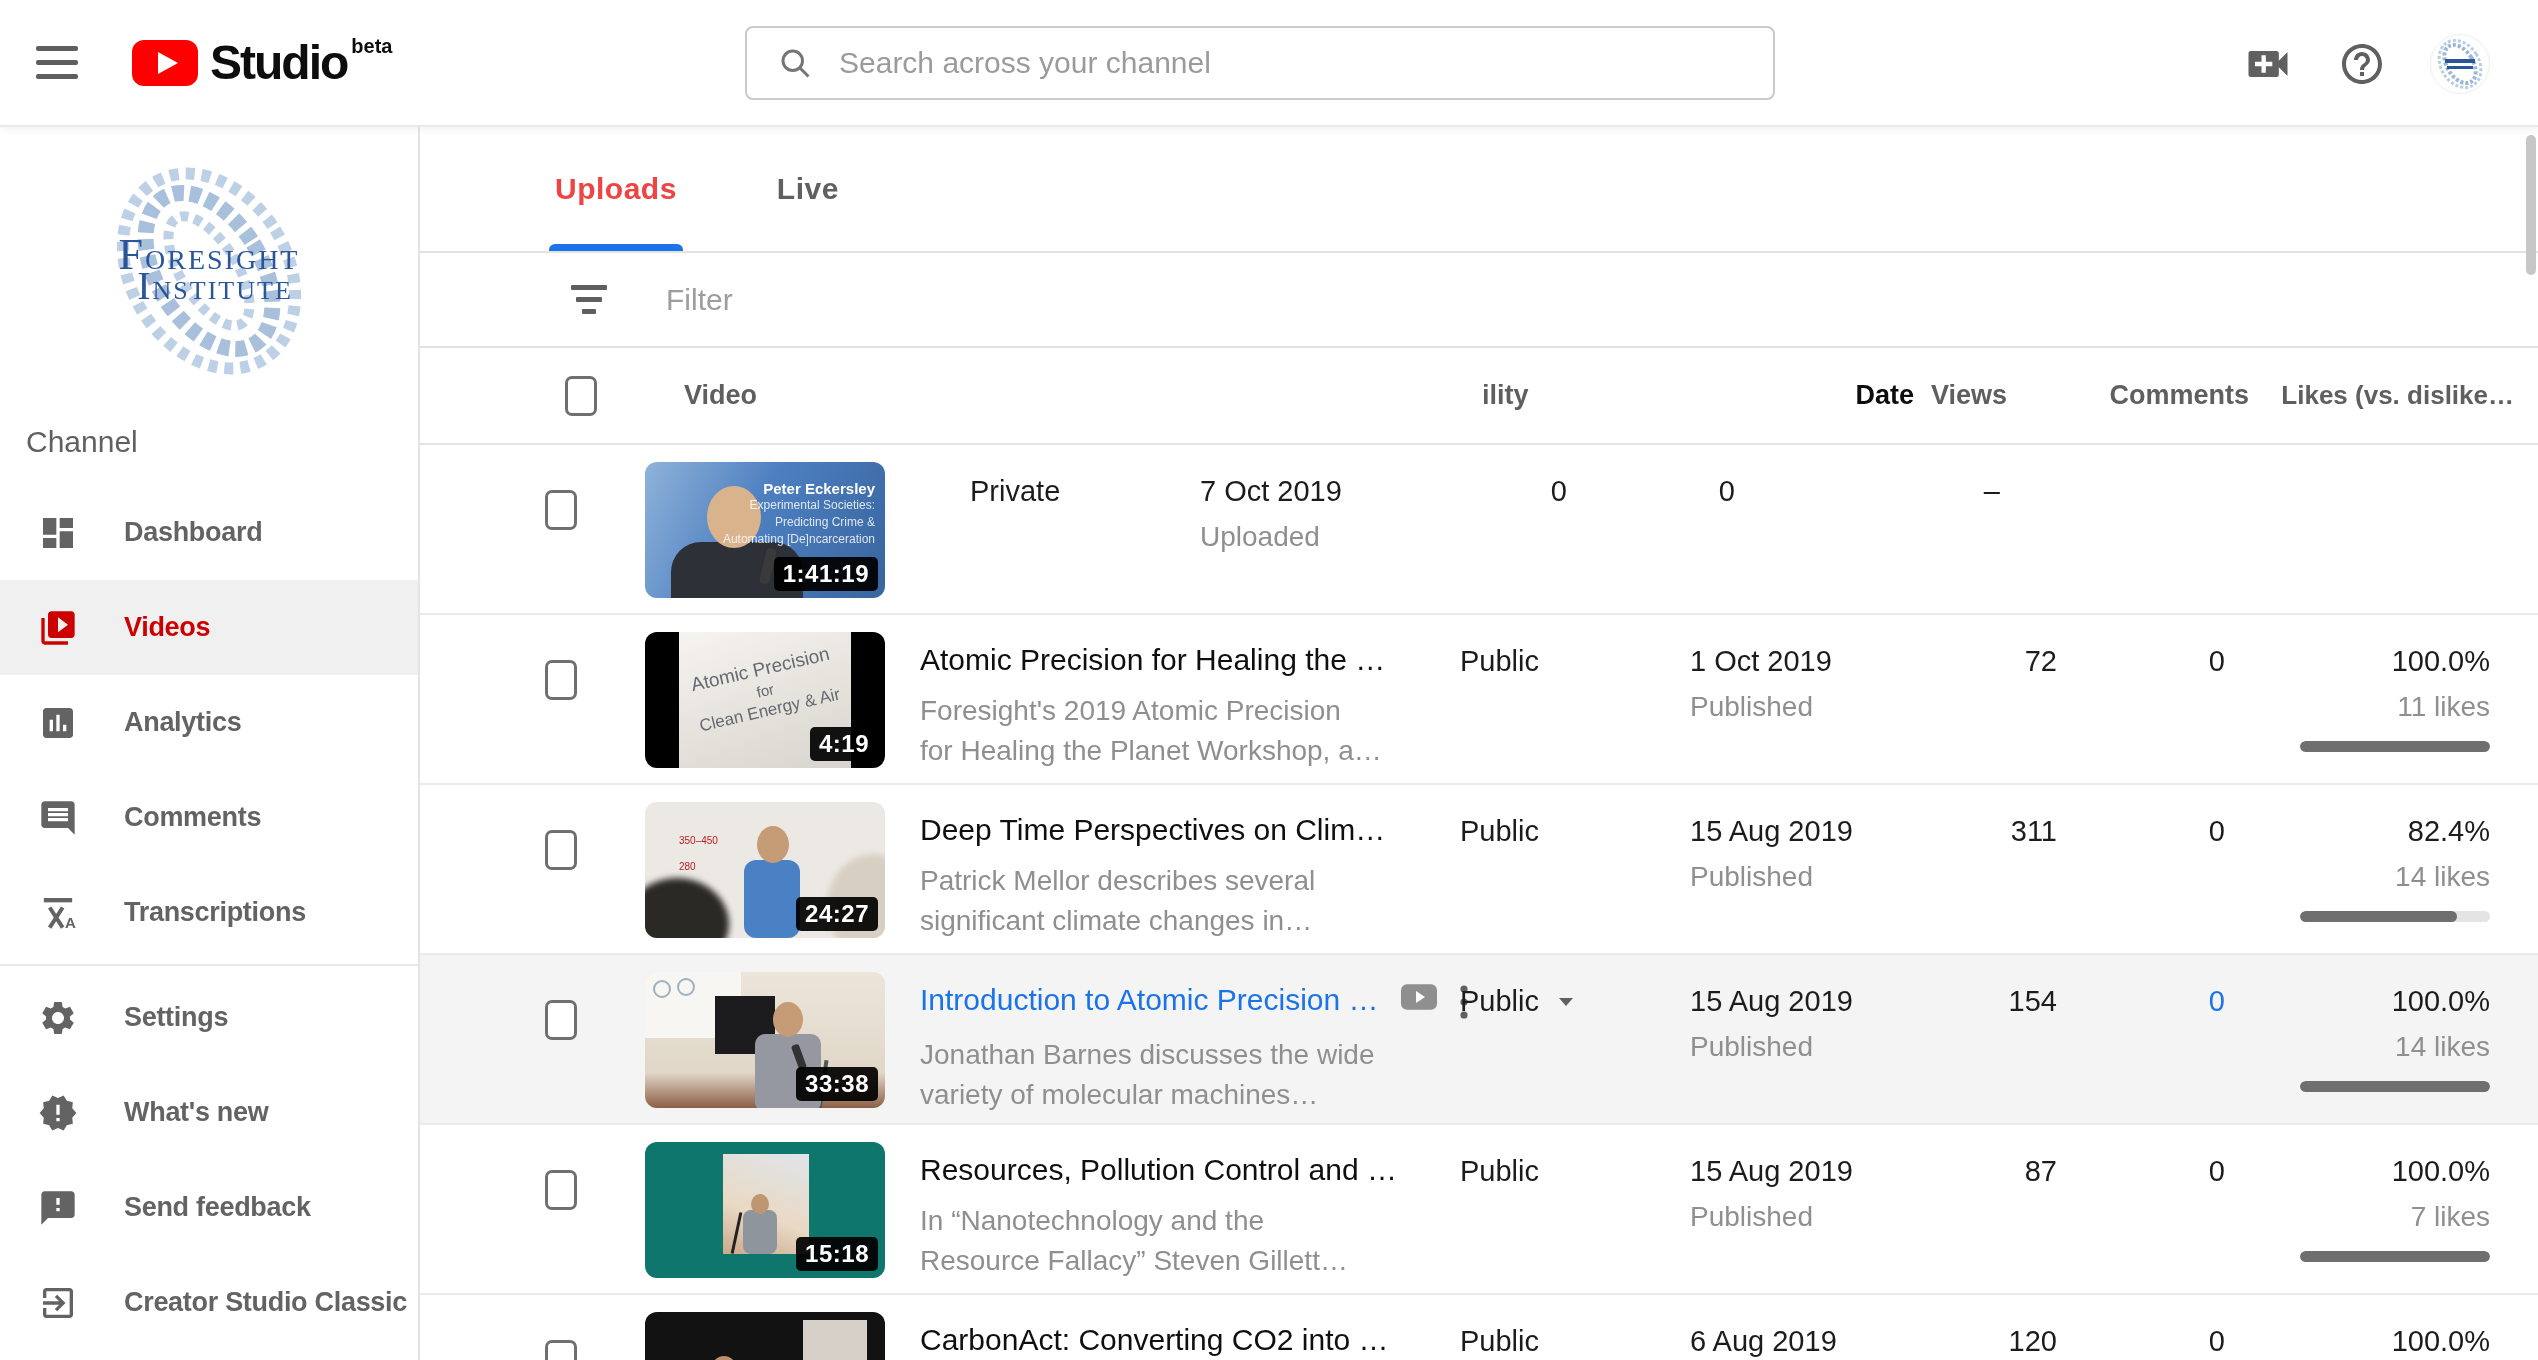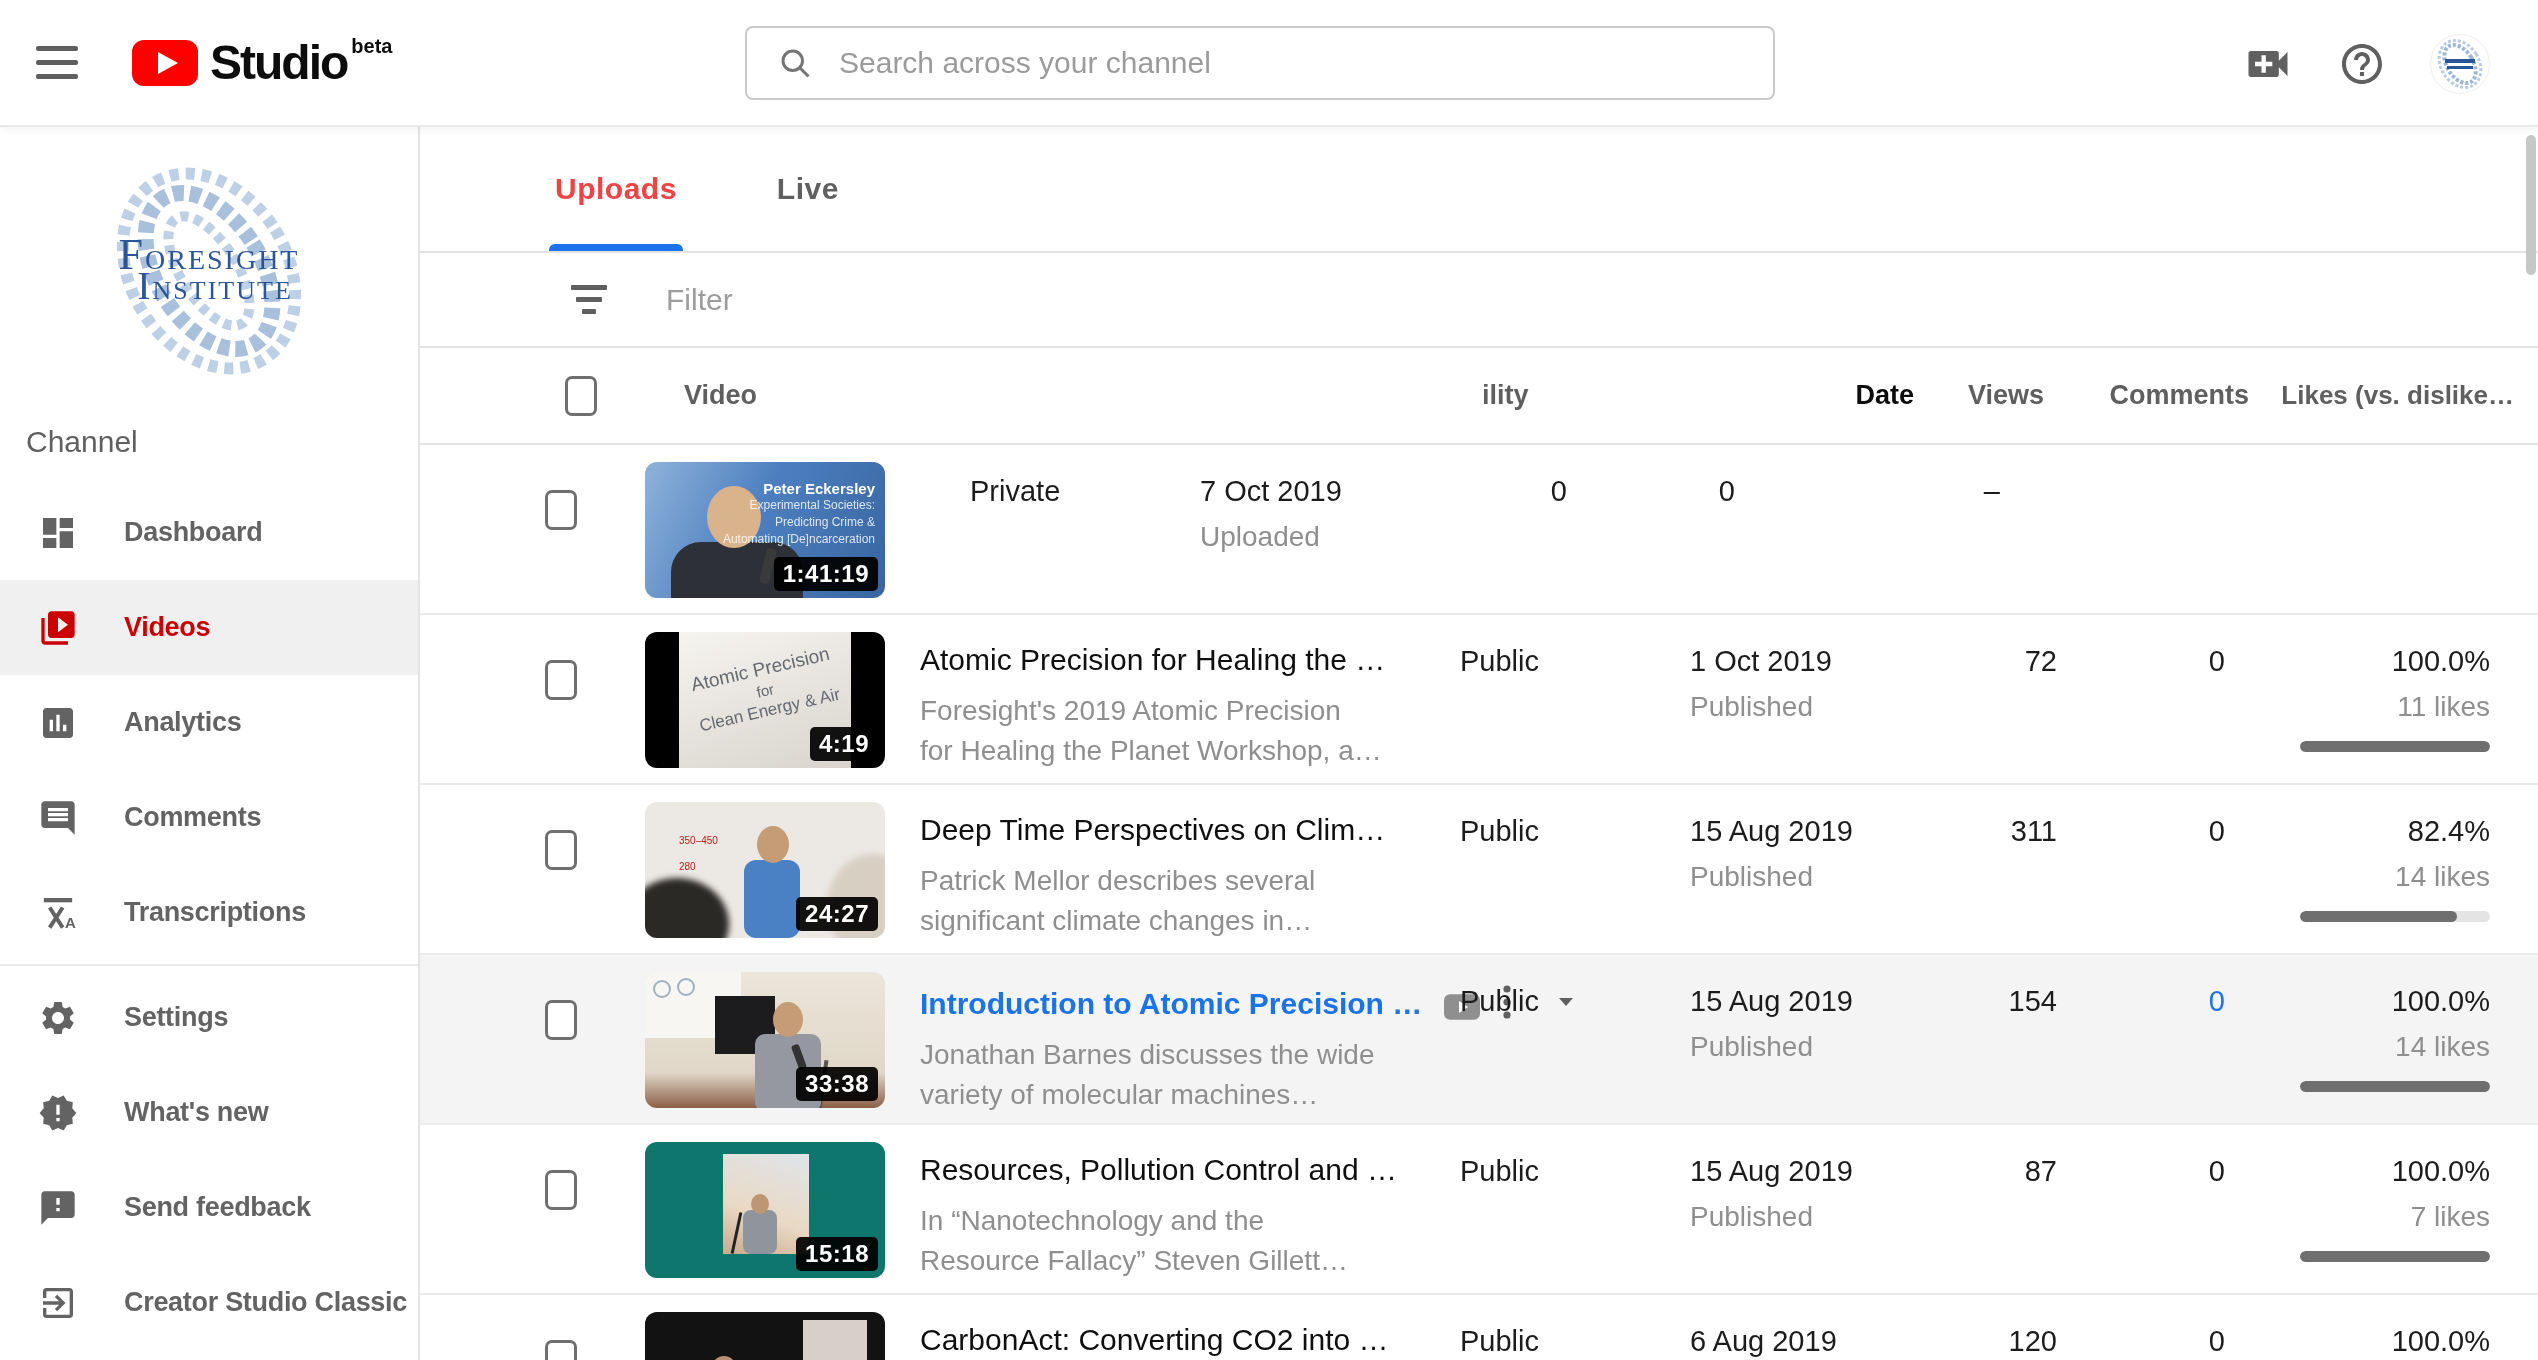--- a/index.html
+++ b/index.html
@@ -60,33 +60,33 @@
 
   
   .checkbox { width:32px; height:40px; border:3px solid #6f6f6f; border-radius:7px; background:#fff; flex:0 0 auto; cursor:pointer; }
   .thead { height:97px; display:flex; align-items:center; border-bottom:2px solid #e4e4e4;
     font-size:27px; font-weight:700; color:#5f5f5f;padding-left:20px; }
   .thead .checkbox { margin-left:125px; }
   .h-video { margin-left:87px; width:800px; }
   .h-vis { width:150px; overflow:hidden; white-space:nowrap; }
   .h-vis span { display:inline-block; margin-left:-66px; }
   .h-date { margin-left:80px; width:200px; color:#0d0d0d;text-align:right; }
-  .h-views { margin-left:17px; width:150px; text-align:center; }
+  .h-views { margin-left:17px; width:150px; text-align:left; }
   .h-comments { margin-left:18px; width:150px; text-align:right; }
   .h-likes { margin-left:25px; width:240px; text-align:right; font-size:26px; white-space:nowrap; overflow:hidden; }
 
   .row { height:170px; display:flex; align-items:flex-start; border-bottom:2px solid #ebebeb; background:#fff; }
   .row.hl { background:#f4f4f4; }
   .r-cb { margin:45px 0 0 125px; }
   .thumb { position:relative; margin:17px 0 0 68px; width:240px; height:136px; border-radius:12px;
     overflow:hidden; background:#000; flex:0 0 auto; cursor:pointer; }
   .dur { position:absolute; right:7px; bottom:7px; background:rgba(0,0,0,.92); color:#fff;
     font-size:24px; font-weight:700; padding:3px 9px; border-radius:5px; letter-spacing:.5px; }
   .r-main { margin:28px 0 0 35px; width:455px; }
-  .title-line { display:flex; align-items:flex-end; gap:22px;font-weight:bold; }
+  .title-line { display:flex; align-items:flex-start; gap:22px; }
   .r-title { font-size:30px; color:#0f0f0f; white-space:nowrap; cursor:pointer; }
   .r-title.link { color:#1a73e8; }
   .r-desc { margin-top:14px; font-size:28px; color:#8f8f8f; line-height:40px; white-space:nowrap; cursor:pointer; }
   .r-vis { margin:30px 0 0 85px; width:150px; font-size:29px; color:#1c1c1c; display:flex; align-items:center; gap:18px; }
   .r-date { margin:30px 0 0 80px; width:200px; }
   .r-date .d1 { font-size:29px; color:#1c1c1c; white-space:nowrap; }
   .r-date .d2 { margin-top:13px; font-size:28px; color:#8f8f8f; }
   .r-views, .r-comments { margin-top:30px; width:150px; text-align:right; font-size:29px; color:#1c1c1c; }
   .r-views { margin-left:17px; } .r-comments { margin-left:18px; }
   .r-comments.link { color:#1a73e8; cursor:pointer; }

